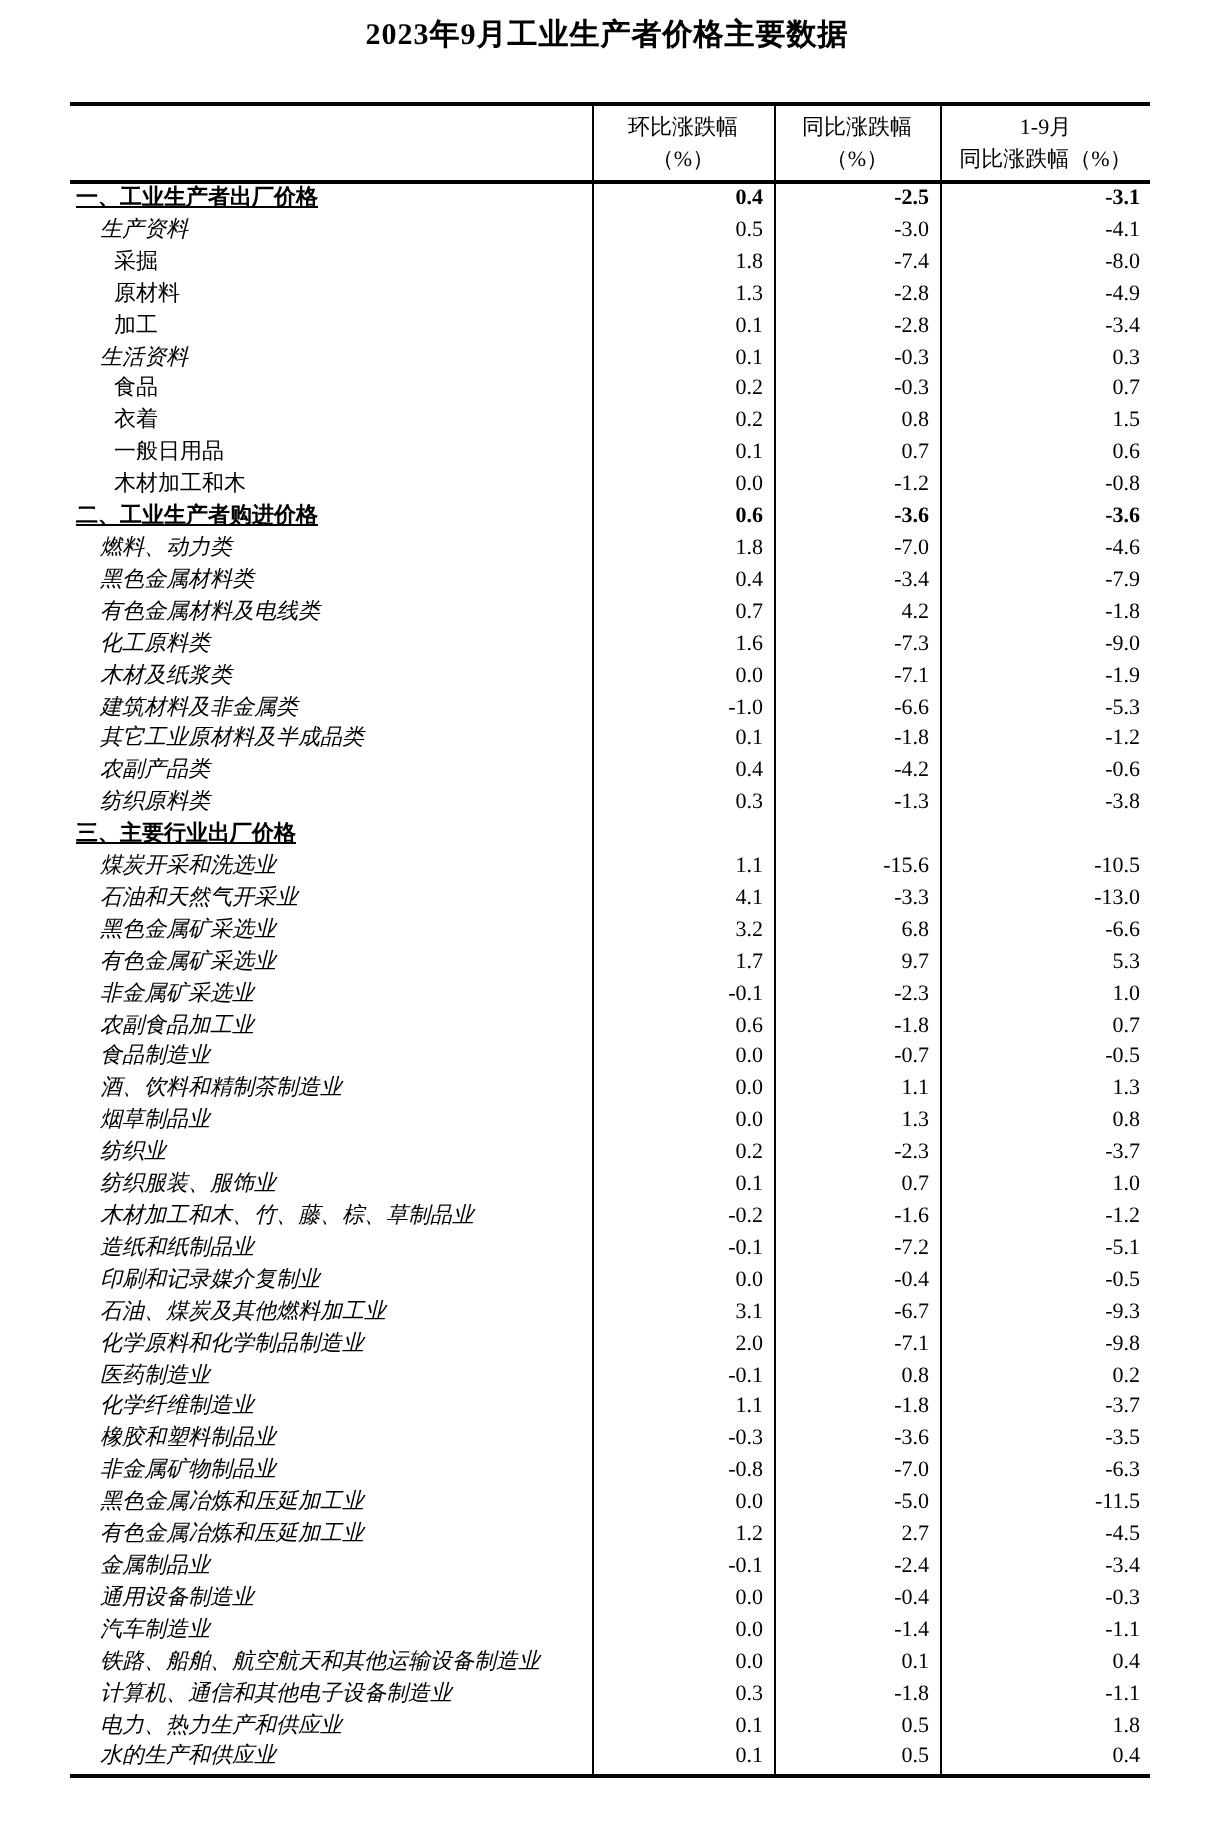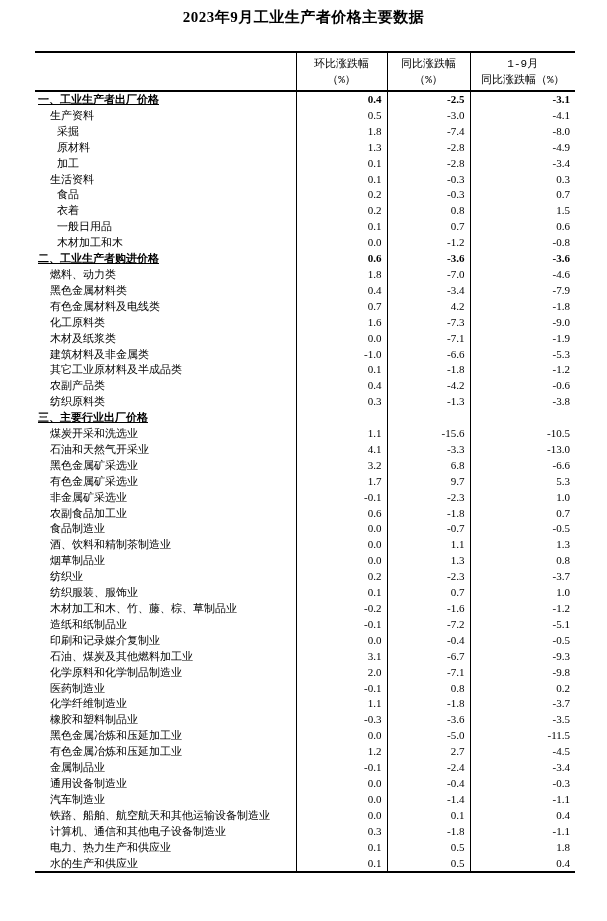--- a/index.html
+++ b/index.html
@@ -29,21 +29,21 @@
     width: 540px;
     border-collapse: collapse;
     table-layout: fixed;
     border-top: 2px solid #000000;
     border-bottom: 2px solid #000000;
   }
   col.c-label { width: 261px; }
   col.c-mom   { width: 91px; }
   col.c-yoy   { width: 83px; }
   col.c-ytd   { width: 105px; }
-  thead tr { border-bottom: 2px solid #000000; font-family: Liberation Mono, monospace; }
+  thead tr { border-bottom: 2px solid #000000; }
   thead th {
     font-weight: normal;
     font-size: 11px;
     height: 39px;
     text-align: center;
     vertical-align: middle;
     line-height: 16px;
     padding: 2px 0;
   }
   thead th.num-head { border-left: 1px solid #000000; }
@@ -56,21 +56,21 @@
     overflow: hidden;
     vertical-align: middle;
   }
   tbody td.num {
     border-left: 1px solid #000000;
     text-align: right;
     padding-right: 5px;
     font-family: "Liberation Serif", "DejaVu Serif", serif;
   }
   tr.indent-0 td.label { padding-left: 3px; text-decoration: underline; }
-  tr.indent-1 td.label { padding-left: 15px; }
+  tr.indent-1 td.label { padding-left: 15px; font-style: italic; }
   tr.indent-2 td.label { padding-left: 22px; }
   tr.bold td { font-weight: bold; }
 </style>
 </head>
 <body>
 
 <div class="page-title">2023年9月工业生产者价格主要数据</div>
 
 <table class="data-table">
   <colgroup>
@@ -331,20 +331,26 @@
     <td class="num">-1.8</td>
     <td class="num">-3.7</td>
   </tr>
       <tr class="indent-1">
     <td class="label">橡胶和塑料制品业</td>
     <td class="num">-0.3</td>
     <td class="num">-3.6</td>
     <td class="num">-3.5</td>
   </tr>
       <tr class="indent-1">
+    <td class="label">非金属矿物制品业</td>
+    <td class="num">-0.8</td>
+    <td class="num">-7.0</td>
+    <td class="num">-6.3</td>
+  </tr>
+      <tr class="indent-1">
     <td class="label">黑色金属冶炼和压延加工业</td>
     <td class="num">0.0</td>
     <td class="num">-5.0</td>
     <td class="num">-11.5</td>
   </tr>
       <tr class="indent-1">
     <td class="label">有色金属冶炼和压延加工业</td>
     <td class="num">1.2</td>
     <td class="num">2.7</td>
     <td class="num">-4.5</td>

